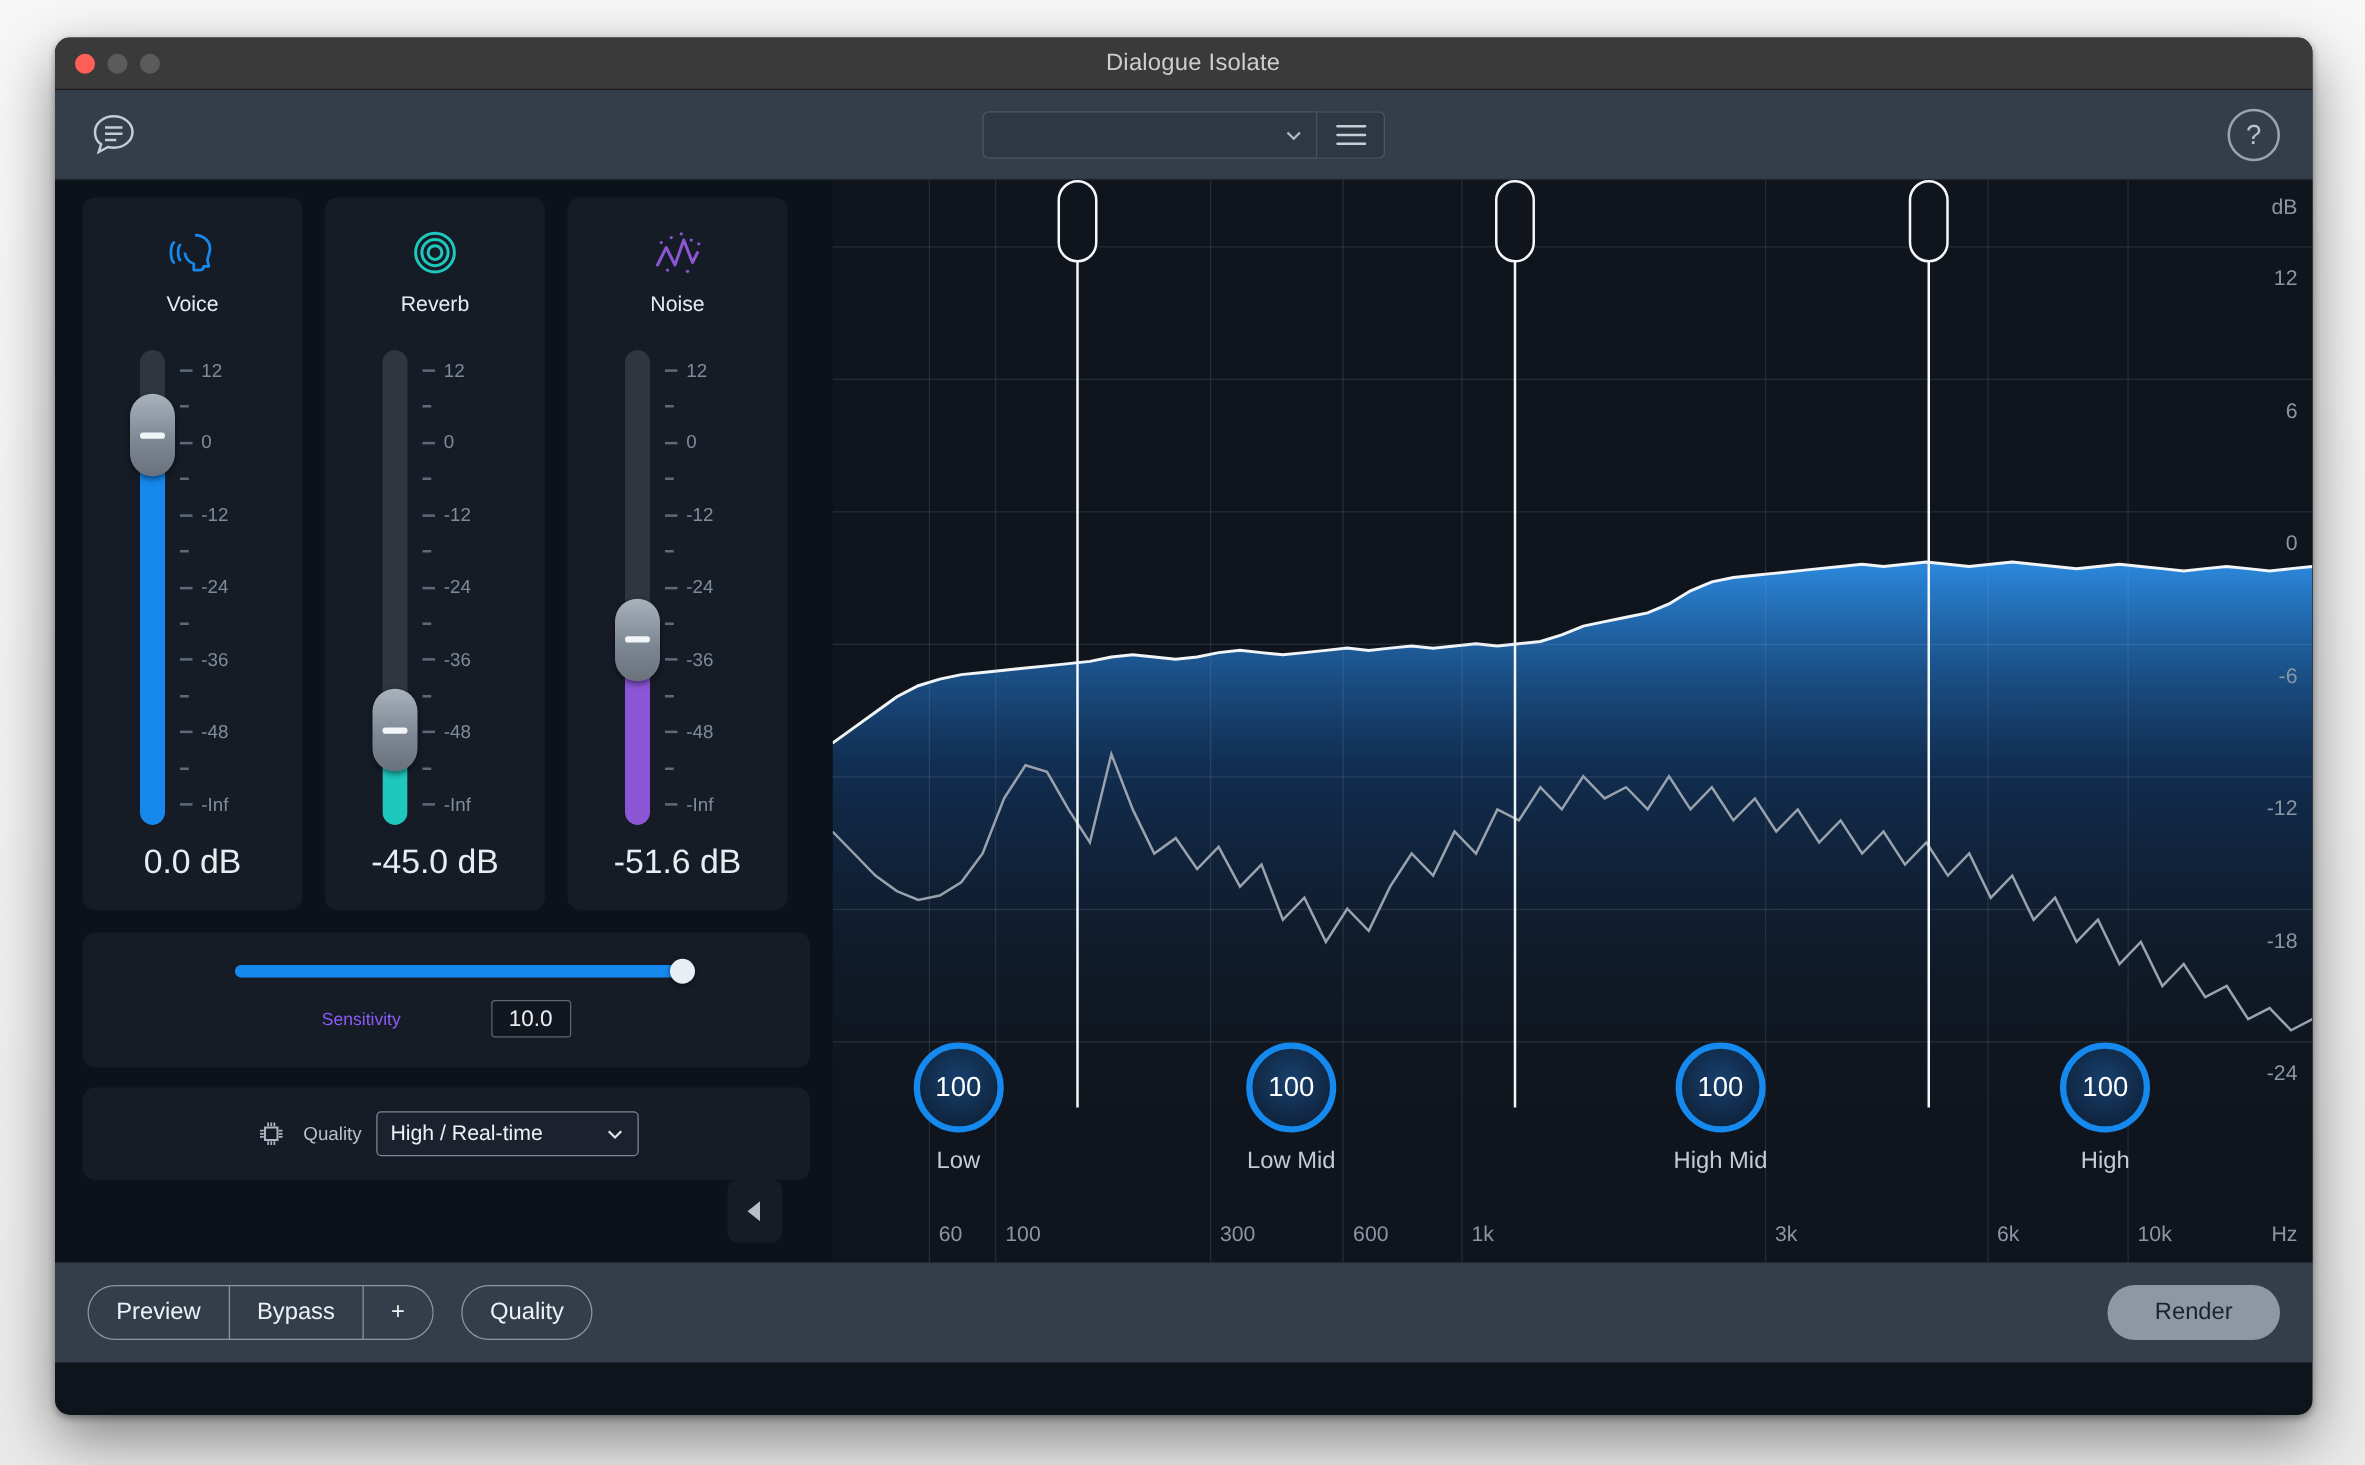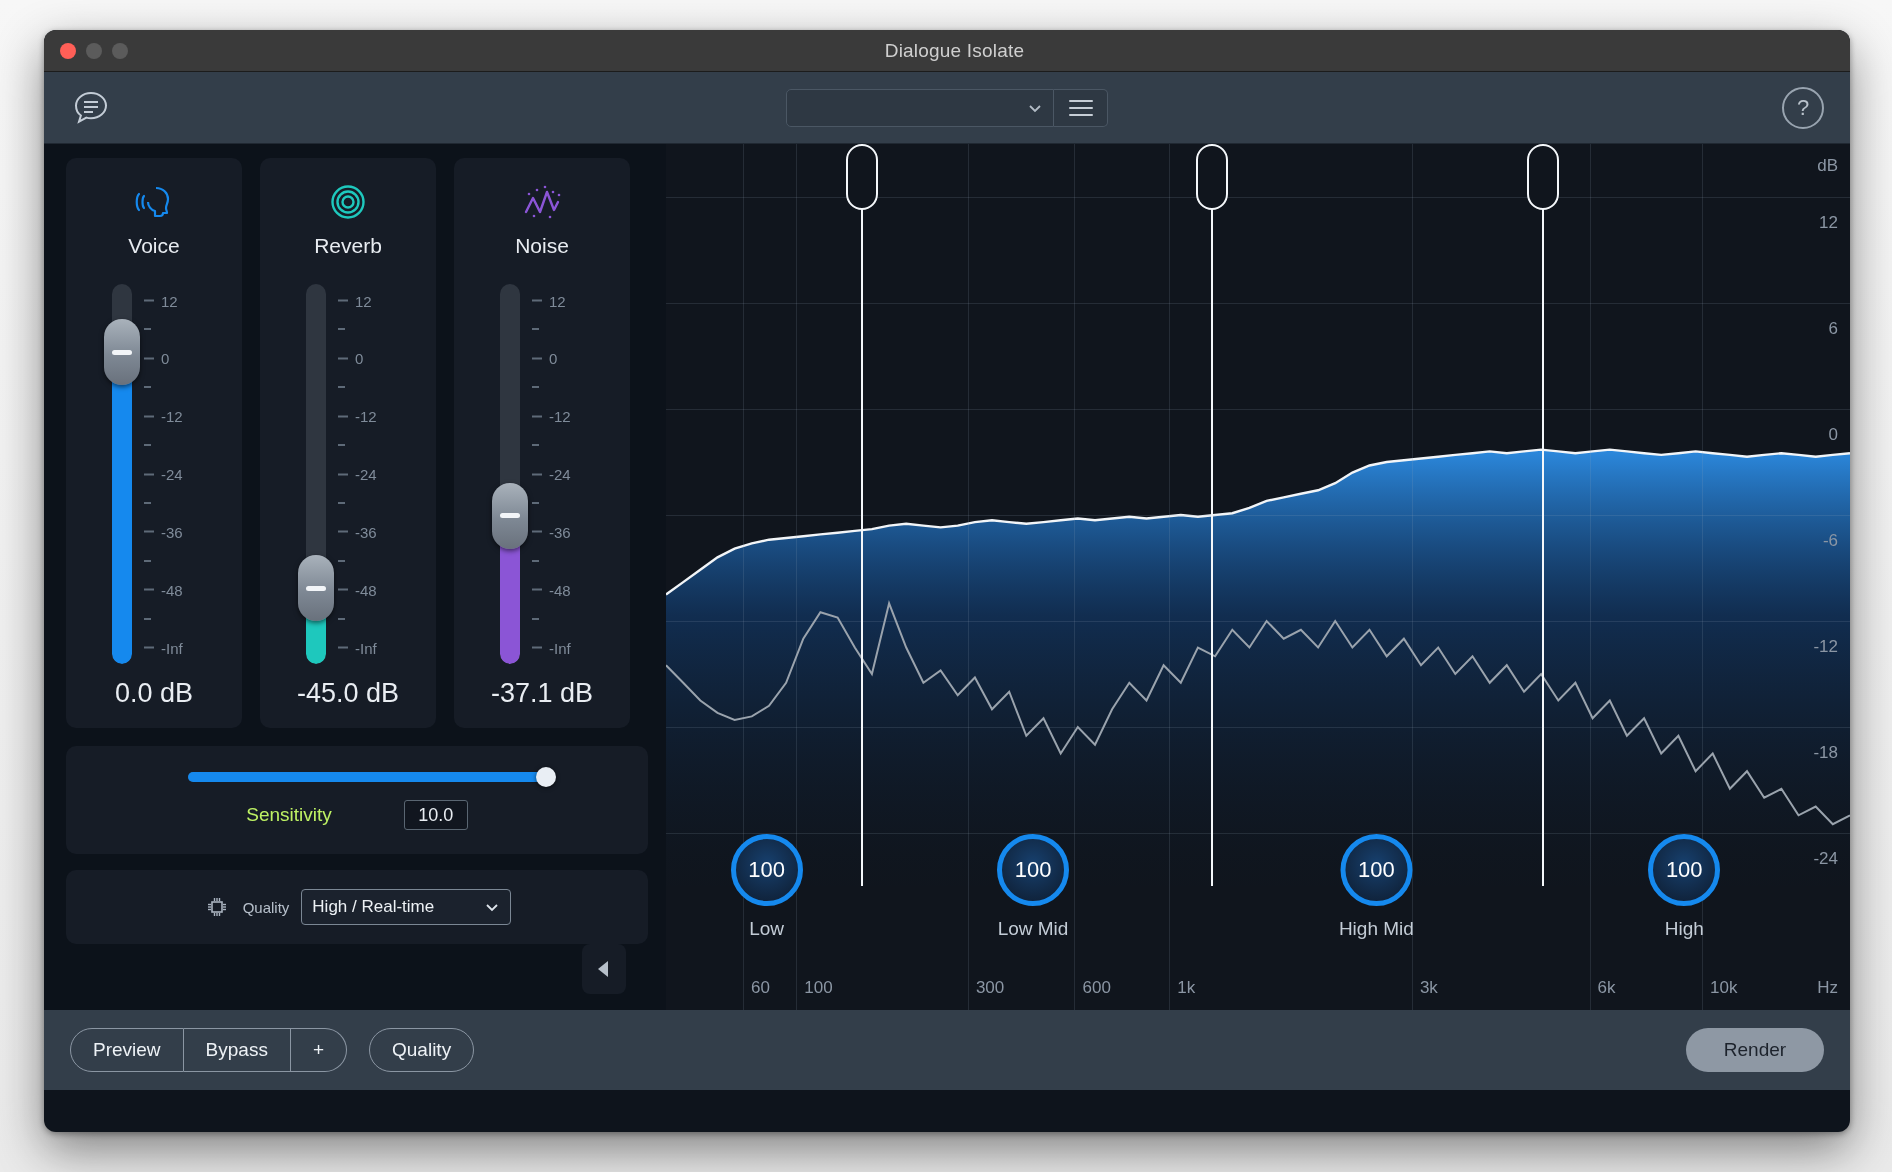--- a/index.html
+++ b/index.html
@@ -95,21 +95,21 @@
   }
   .modules { display: flex; gap: 18px; }
   .module {
     width: 176px; height: 570px;
     background: #161c26;
     border-radius: 10px;
     display: flex; flex-direction: column; align-items: center;
     padding-top: 22px;
   }
   .mod-icon { height: 44px; display: flex; align-items: center; justify-content: center; }
-  .mod-name { margin-top: 10px; font-size: 21px; color: #e8ecf1; }
+  .mod-name { margin-top: 10px; font-size: 17px; color: #e8ecf1; }
 
   .fader-area {
     margin-top: 26px;
     position: relative;
     width: 140px; height: 380px;
     display: flex; justify-content: center;
   }
   .fader-track {
     position: absolute; left: 28px; top: 0;
     width: 20px; height: 100%;
@@ -169,21 +169,21 @@
   .sens-knob {
     position: absolute; top: 50%; transform: translate(-50%,-50%);
     width: 20px; height: 20px; border-radius: 50%;
     background: #e9eef4; box-shadow: 0 1px 4px rgba(0,0,0,.6);
     cursor: grab;
   }
   .sens-row {
     margin-top: 18px;
     display: flex; align-items: center; justify-content: center; gap: 72px;
   }
-  .sens-label { font-size: 19px; color: #bef264; }
+  .sens-label { font-size: 14px; color: #8b5cf6; }
   .sens-field {
     width: 64px; height: 30px;
     border: 1px solid #5a6672; border-radius: 3px;
     background: #11161f;
     display: flex; align-items: center; justify-content: center;
     font-size: 18px; color: #e9edf2;
     cursor: text;
   }
 
   
@@ -529,21 +529,21 @@
                   </div>
                   <div class="tick minor" style="top:334.5833333333333px">
                     <i></i>
                   </div>
                   <div class="tick" style="top:363.5px">
                 <i></i>
                     <span>-Inf</span>
                   </div>
                 </div>
     </div>
-    <div class="mod-value">-37.1 dB</div>
+    <div class="mod-value">-51.6 dB</div>
   </div>
           </div>
 
         <div class="panel sens-panel">
           <div class="sens-slider">
             <div class="sens-fill" id="sens-fill" style="width: 100%;"></div>
             <div class="sens-knob" id="sens-knob" style="left: 100%;"></div>
           </div>
           <div class="sens-row">
             <div class="sens-label">Sensitivity</div>

